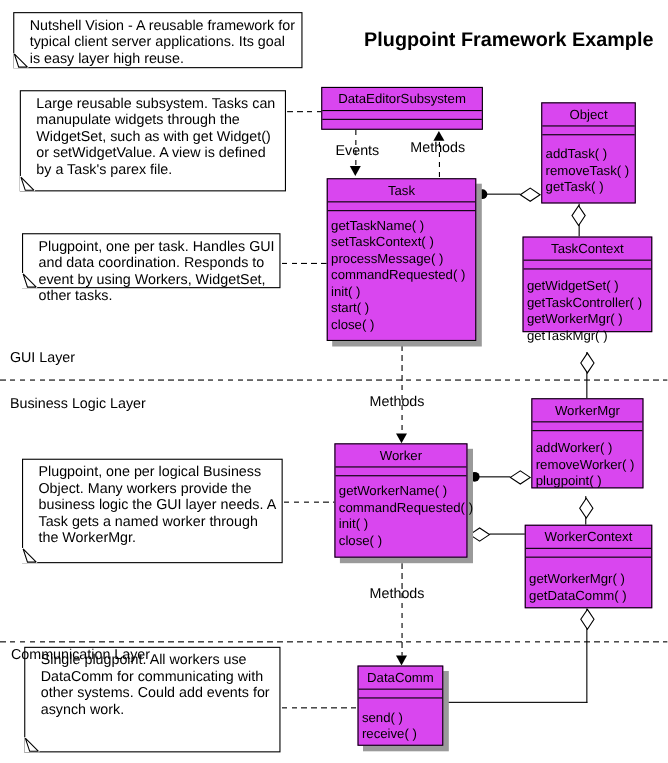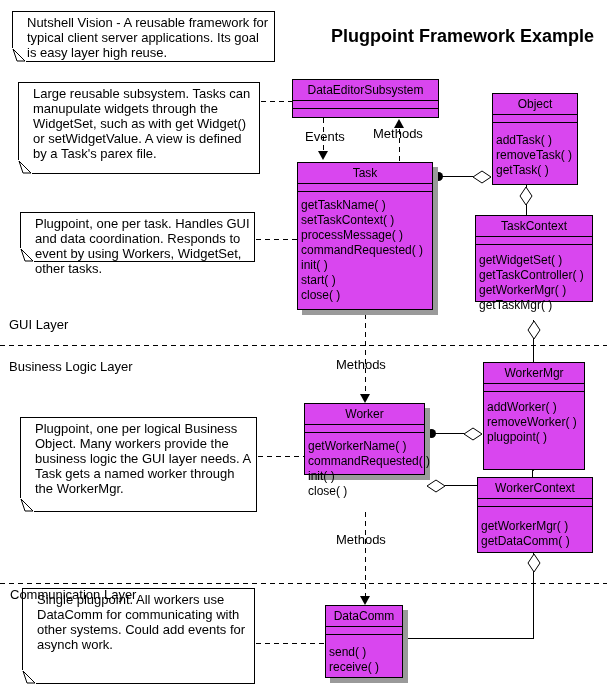--- a/index.html
+++ b/index.html
@@ -178,31 +178,31 @@
     <div class="c-title">TaskContext</div>
     <div class="c-attrs"></div>
     <div class="c-methods pt8">
         <div class="method">getWidgetSet( )</div>
         <div class="method">getTaskController( )</div>
         <div class="method">getWorkerMgr( )</div>
         <div class="method">getTaskMgr( )</div>
       </div>
   </div>
 
-  <div class="cls" style="left:483px; top:362px; width:102px; height:108px;">
+  <div class="cls" style="left:483px; top:362px; width:102px; height:82px;">
     <div class="c-title">WorkerMgr</div>
     <div class="c-attrs"></div>
     <div class="c-methods pt8">
         <div class="method">addWorker( )</div>
         <div class="method">removeWorker( )</div>
         <div class="method">plugpoint( )</div>
       </div>
   </div>
 
-  <div class="cls shadowed" style="left:304px; top:403px; width:121px; height:72px;">
+  <div class="cls shadowed" style="left:304px; top:403px; width:121px; height:104px;">
     <div class="c-title">Worker</div>
     <div class="c-attrs"></div>
     <div class="c-methods">
         <div class="method">getWorkerName( )</div>
         <div class="method">commandRequested( )</div>
         <div class="method">init( )</div>
         <div class="method">close( )</div>
       </div>
   </div>
 

